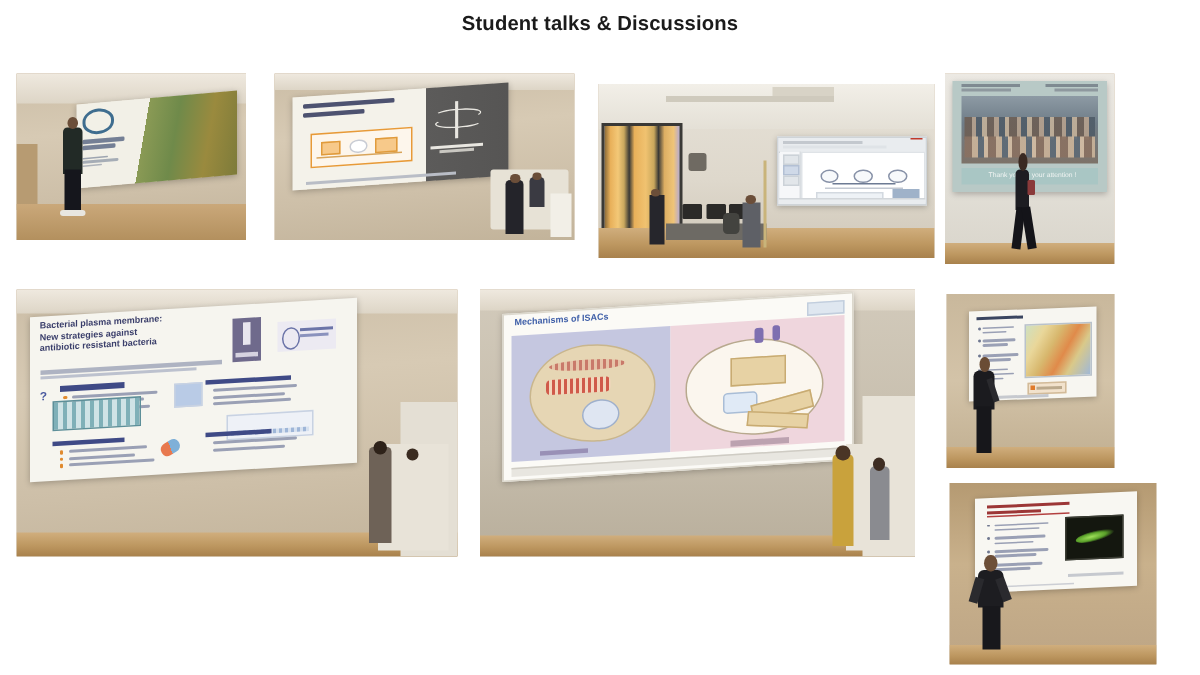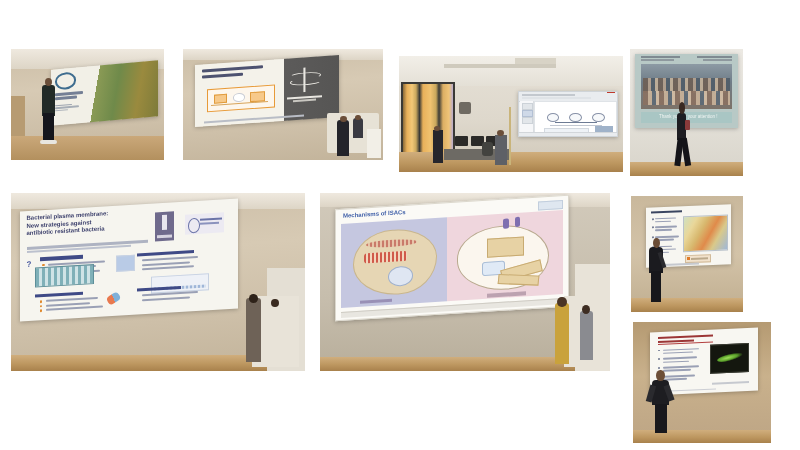--- a/index.html
+++ b/index.html
@@ -111,20 +111,21 @@
   .p8-img{position:absolute;right:8%;top:24%;width:34%;height:42%;background:#14170f;border:1px solid #3a3c33;}
   .p8-worm{position:absolute;left:14%;top:34%;width:70%;height:28%;border-radius:50%;
            background:radial-gradient(ellipse at 40% 50%,#9fe05a 0%,#5aa02a 45%,rgba(20,23,15,0) 72%);
            transform:rotate(-12deg);}
 </style>
 </head>
 <body>
 
 <div id="slide">
 
+  <div class="title">Student talks &amp; Discussions</div>
 
   <div class="photo" style="left:11px;top:49px;width:153px;height:111px;">
     <div class="wall wall-warm"></div>
     <div class="ceiling"></div>
     <div class="screen p1-screen">
       <div class="p1-logo"></div>
       <div class="p1-txt" style="left:4%;top:44%;width:26%;height:4%;"></div>
       <div class="p1-txt" style="left:4%;top:51%;width:20%;height:4%;"></div>
       <div class="p1-txt" style="left:4%;top:64%;width:16%;height:2.5%;opacity:.5;"></div>
       <div class="p1-txt" style="left:4%;top:69%;width:22%;height:2.5%;opacity:.45;"></div>

